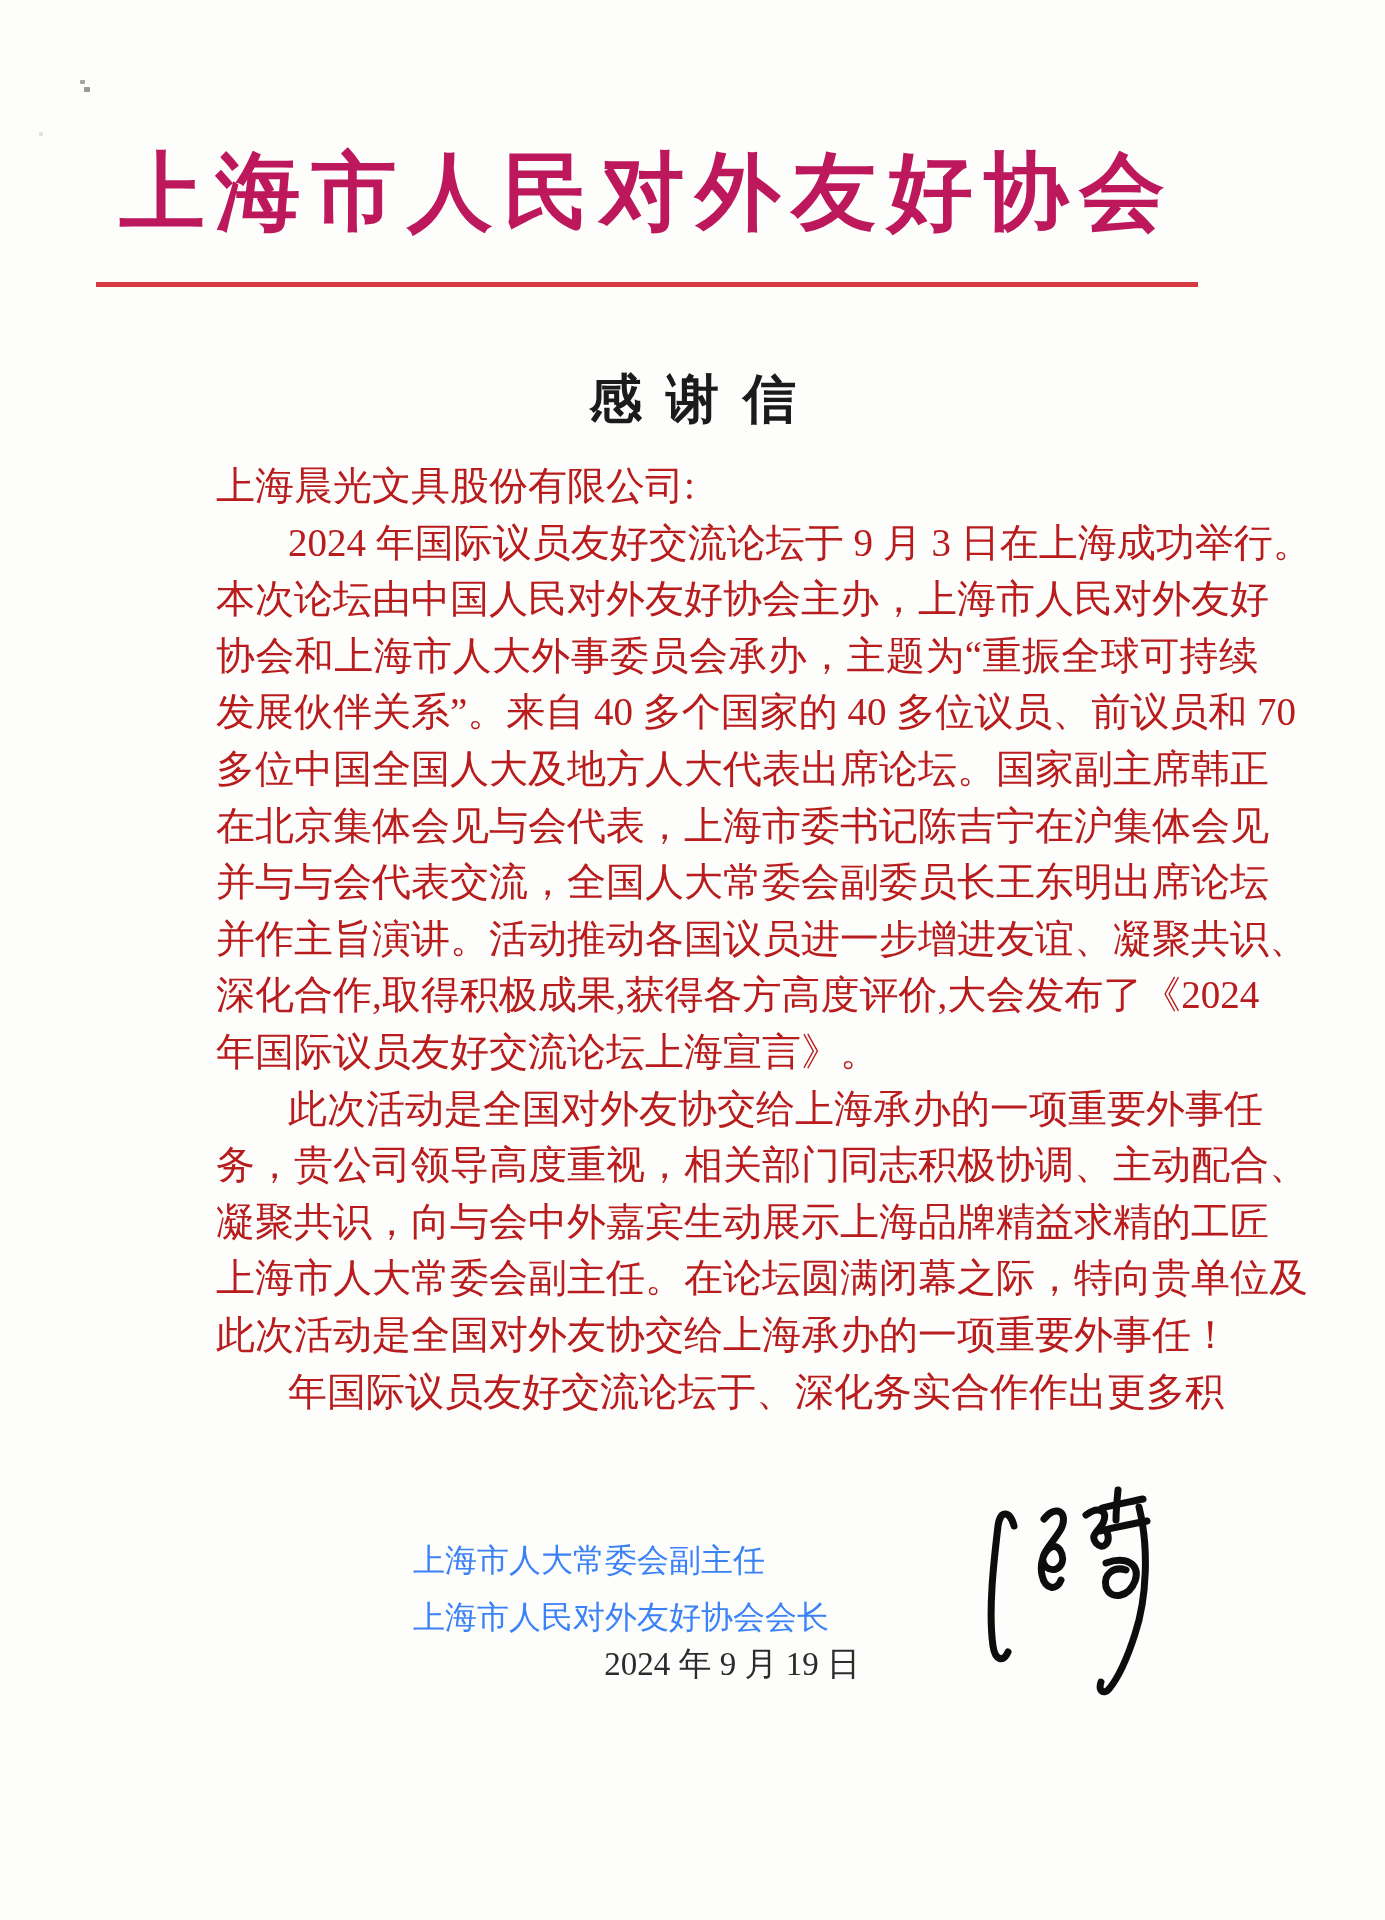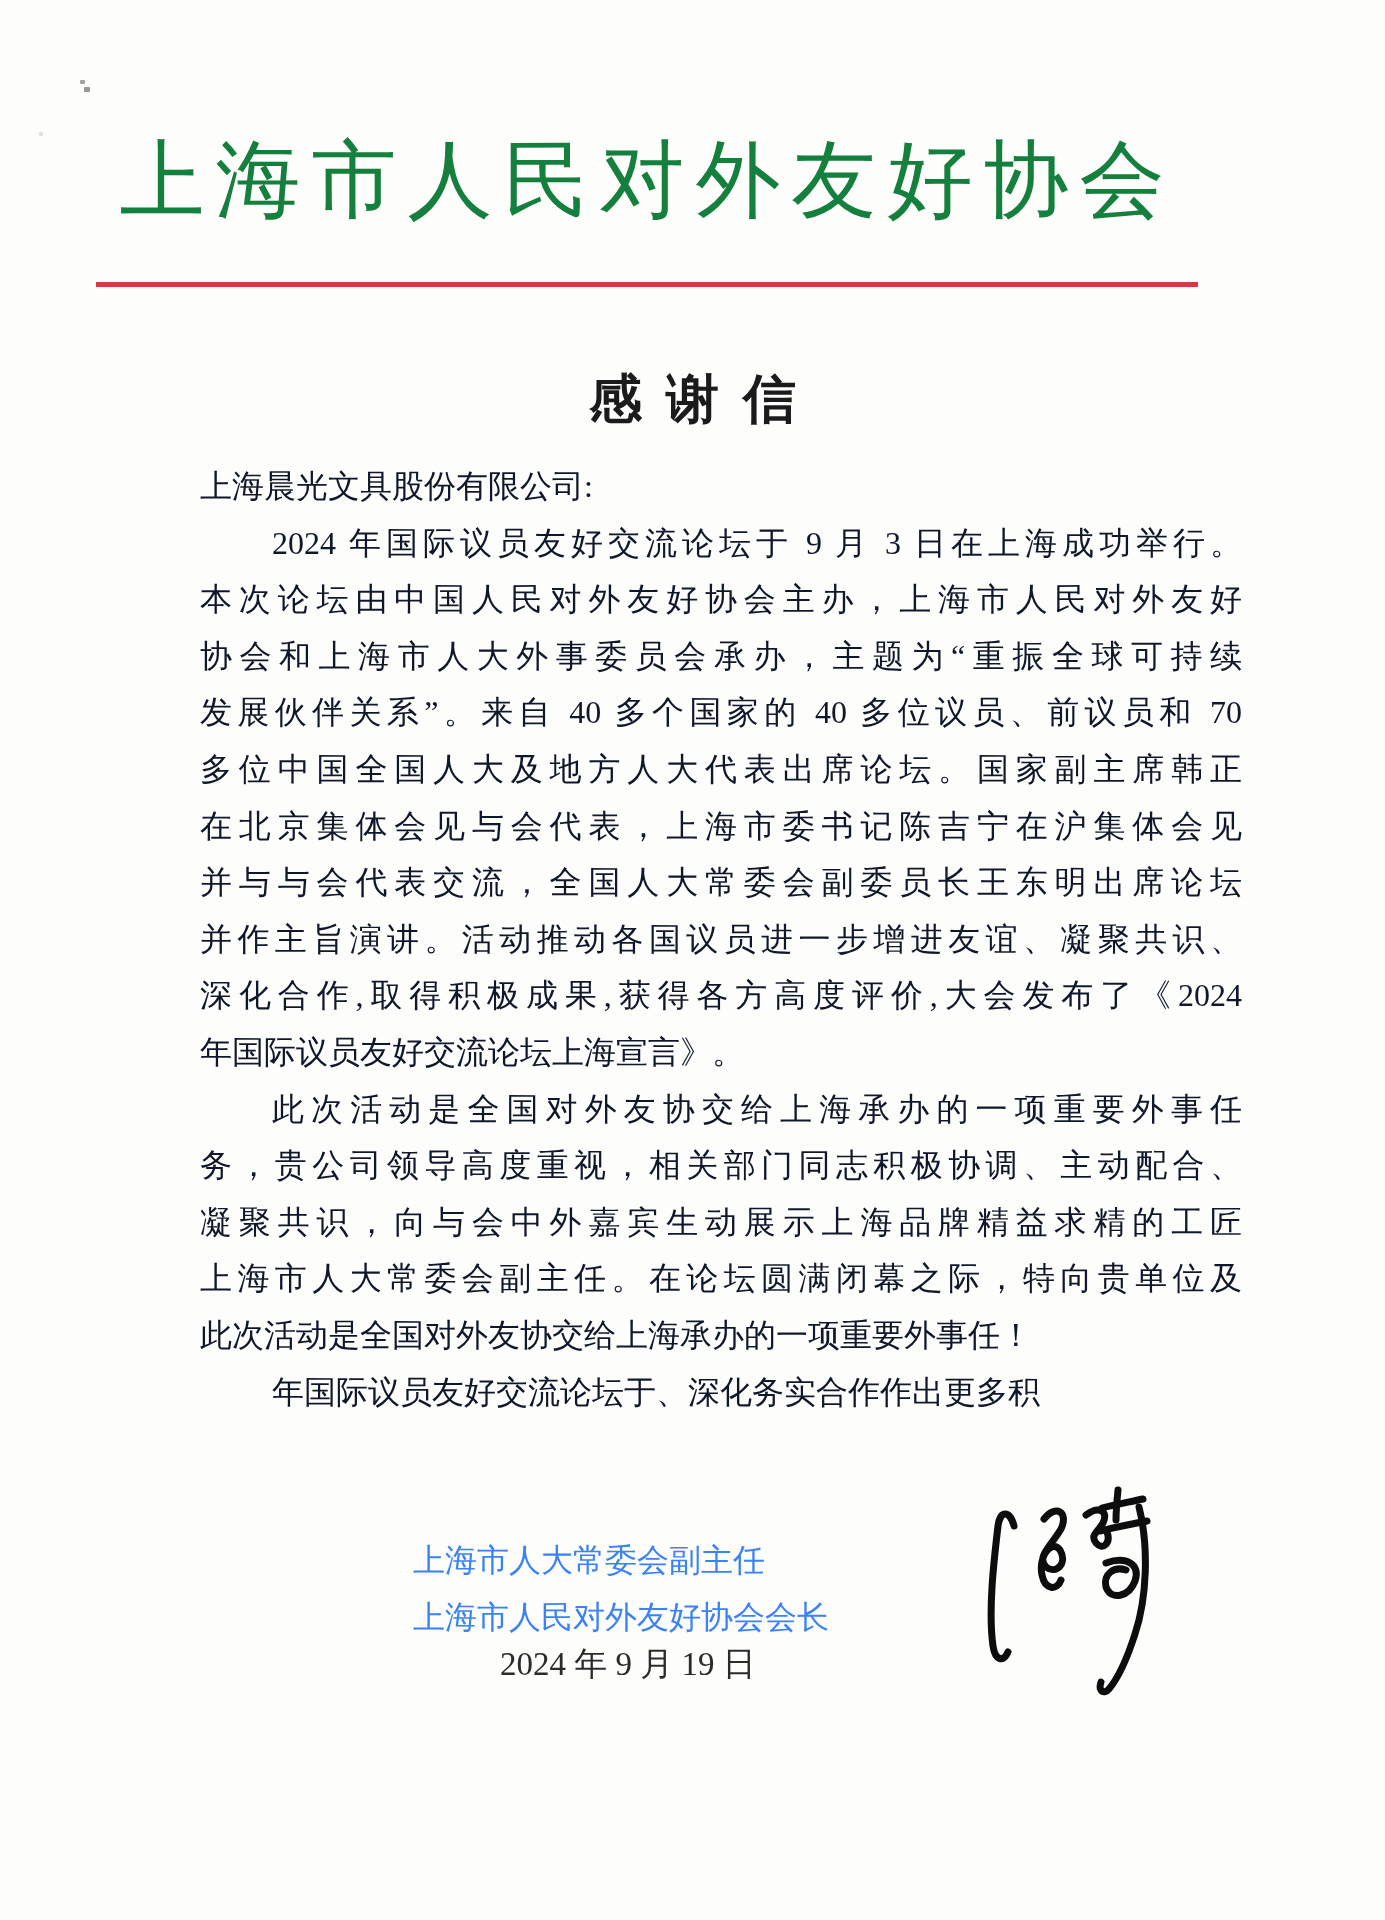--- a/index.html
+++ b/index.html
@@ -10,26 +10,26 @@
   }
   .page{
     position:relative;
     width:1385px;height:1920px;
     background:#fdfdfc;
     overflow:hidden;
   }
   
   .org-name{
     position:absolute;
-    left:75px;top:134px;width:1145px;
+    left:75px;top:146px;width:1145px;
     text-align:center;
     font-size:85px;
-    font-weight:normal;
+    font-weight:bold;
     letter-spacing:11px;
-    color:#15803d;
+    color:#be185d;
     white-space:nowrap;
     line-height:1.1;
   }
   .org-rule{
     position:absolute;
     left:96px;top:282px;
     width:1102px;height:5px;
     background:#d53a43;
   }
   
@@ -41,24 +41,24 @@
     font-weight:bold;
     letter-spacing:24px;
     padding-left:24px; 
     box-sizing:border-box;
     color:#1b1b1b;
     margin-top:34px;
   }
   
   .letter-body{
     position:absolute;
-    left:200px;top:458px;
+    left:216px;top:458px;
     width:1042px;
-    font-size:32px;
-    color:#0f172a;
+    font-size:39px;
+    color:#b91c1c;
   }
   .bline{
     height:56.6px;
     line-height:56.6px;
     text-align:justify;
     text-align-last:justify;
     white-space:nowrap;
   }
   .bline.salutation,
   .bline.last{
@@ -76,21 +76,21 @@
   }
   .signoff .sline{
     height:57px;line-height:57px;
     text-align:justify;text-align-last:justify;
     white-space:nowrap;
   }
   .sign-date{
     position:absolute;
     left:500px;top:1642px;
     width:360px;
-    text-align:left;
+    text-align:right;
     font-size:33px;
     color:#2b2b2b;
     white-space:nowrap;
   }
   .signature-svg{
     position:absolute;
     left:958px;top:1462px;
     width:200px;height:245px;
   }
   .signature-svg path{

